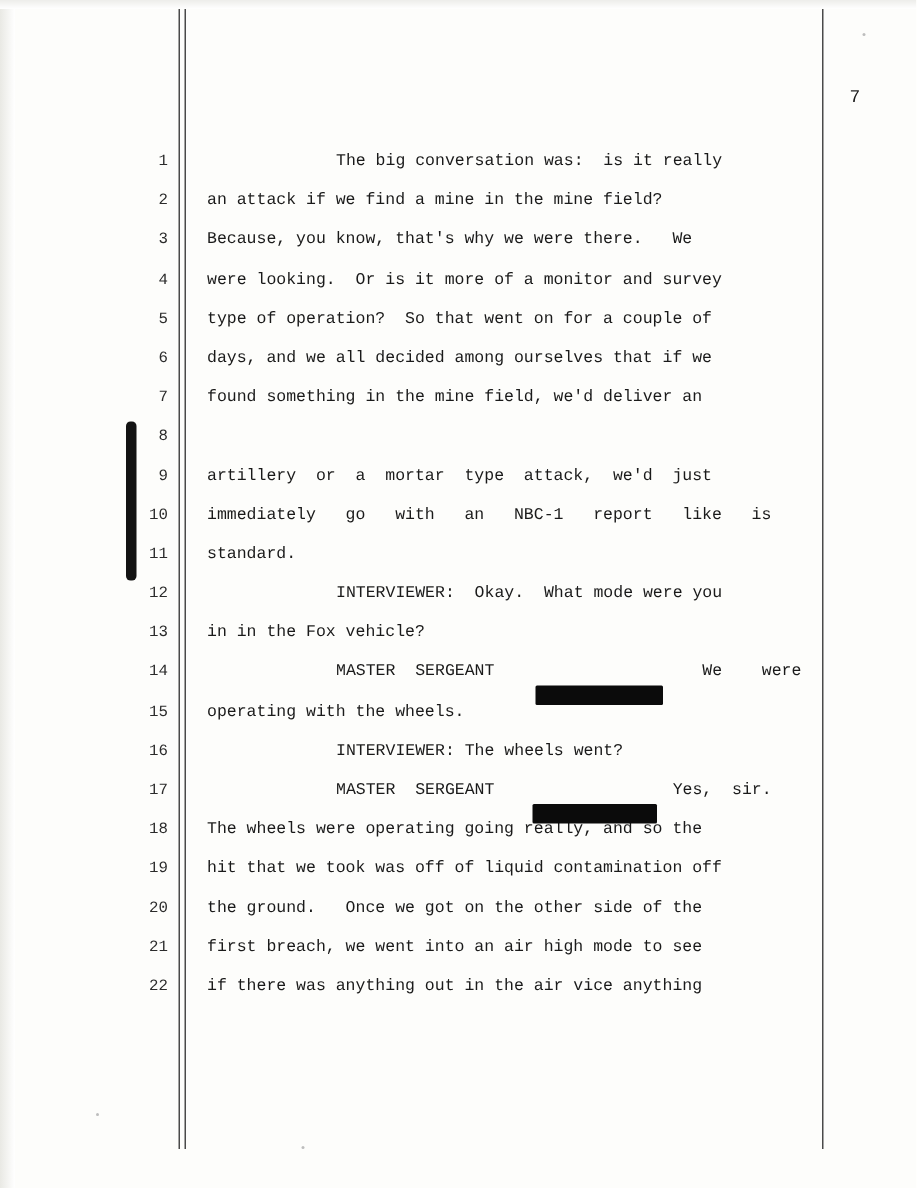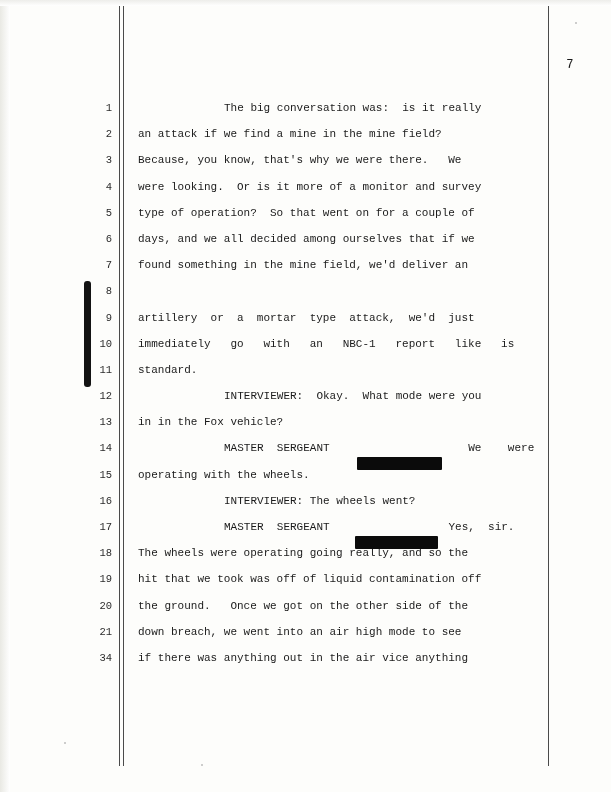--- a/index.html
+++ b/index.html
@@ -203,24 +203,24 @@
       <div class="line-row">
         <div class="line-no">19</div>
         <div class="line-text">hit that we took was off of liquid contamination off</div>
       </div>
       <div class="line-row">
         <div class="line-no">20</div>
         <div class="line-text">the ground.   Once we got on the other side of the</div>
       </div>
       <div class="line-row">
         <div class="line-no">21</div>
-        <div class="line-text">down breach, we went into an air high mode to see</div>
-      </div>
-      <div class="line-row">
-        <div class="line-no">34</div>
+        <div class="line-text">first breach, we went into an air high mode to see</div>
+      </div>
+      <div class="line-row">
+        <div class="line-no">22</div>
         <div class="line-text">if there was anything out in the air vice anything</div>
       </div>
     </div>
 
   <div class="redaction redact-margin"></div>
   <div class="redaction redact-name-1"></div>
   <div class="redaction redact-name-2"></div>
 
   <div class="speckle" style="left:575px; top:22px;"></div>
   <div class="speckle" style="left:64px; top:742px;"></div>

